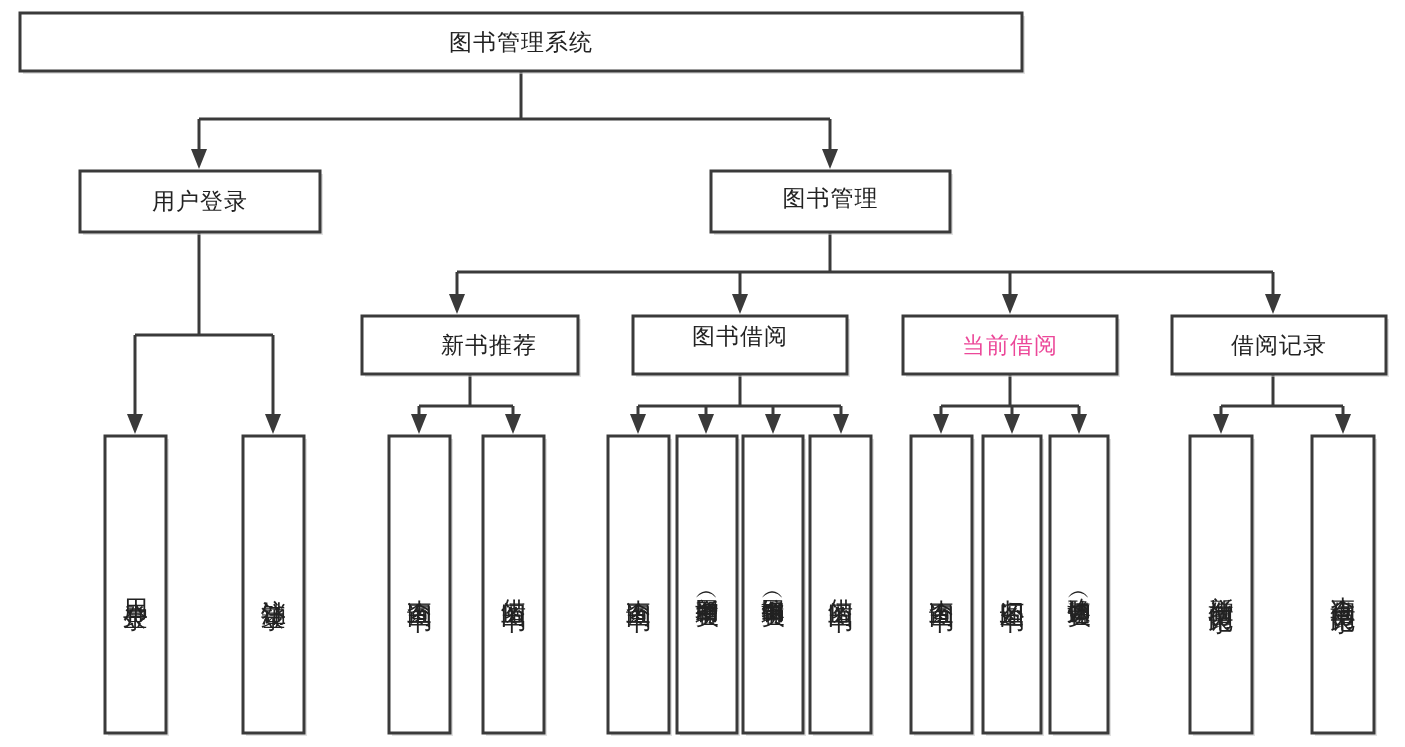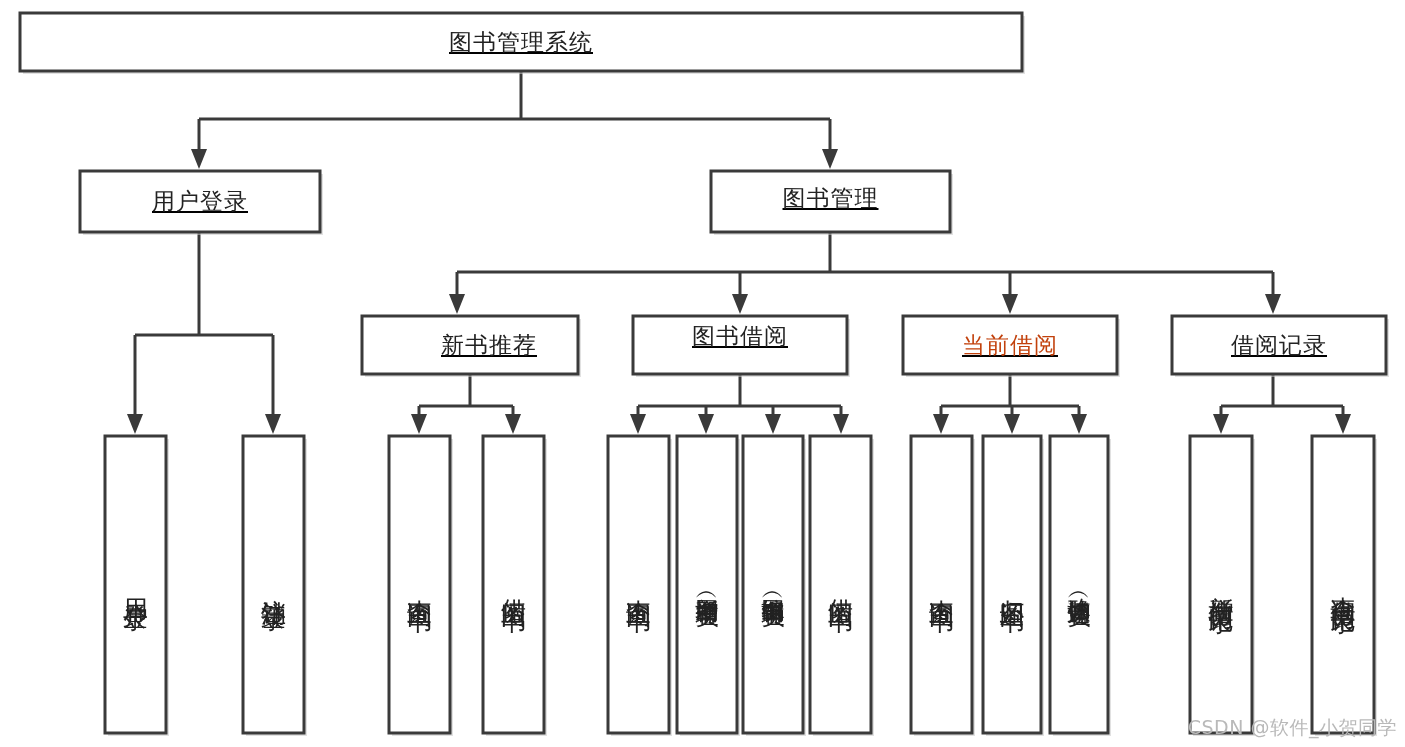--- a/index.html
+++ b/index.html
@@ -62,21 +62,20 @@
     color: #222222;
     letter-spacing: 3px;
     white-space: nowrap;
   }
   .box-label-wrap {
     position: absolute;
     display: flex;
     align-items: center;
     justify-content: center;
     pointer-events: none;
-    text-decoration: underline;
   }
   .box-label-text {
     font-family: "DejaVu Sans", "Liberation Sans", sans-serif;
     font-size: 23px;
     color: #222222;
     white-space: nowrap;
     letter-spacing: 1px;
   }
   #watermark {
     position: absolute;
@@ -251,21 +250,21 @@
       <div class="box-label-wrap" style="left: 711px; top: 171px; width: 239px; height: 54px;">
         <span class="box-label-text" style="color: rgb(34, 34, 34);">图书管理</span>
       </div>
       <div class="box-label-wrap" style="left: 362px; top: 316px; width: 216px; height: 58px; margin-left: 19px;">
         <span class="box-label-text" style="color: rgb(34, 34, 34);">新书推荐</span>
       </div>
       <div class="box-label-wrap" style="left: 633px; top: 316px; width: 214px; height: 41px;">
         <span class="box-label-text" style="color: rgb(34, 34, 34);">图书借阅</span>
       </div>
       <div class="box-label-wrap" style="left: 903px; top: 316px; width: 214px; height: 58px;">
-        <span class="box-label-text" style="color: #c2410c;">当前借阅</span>
+        <span class="box-label-text" style="color: #ec4899;">当前借阅</span>
       </div>
       <div class="box-label-wrap" style="left: 1172px; top: 316px; width: 214px; height: 58px;">
         <span class="box-label-text" style="color: rgb(34, 34, 34);">借阅记录</span>
       </div>
       <div class="leaf-label-wrap" style="left: 105px; top: 436px; width: 61px; height: 297px;">
         <span class="leaf-label-text" style="color: rgb(34, 34, 34);">用户登录</span>
       </div>
       <div class="leaf-label-wrap" style="left: 243px; top: 436px; width: 61px; height: 297px;">
         <span class="leaf-label-text" style="color: rgb(34, 34, 34);">注销登录</span>
       </div>
@@ -296,14 +295,13 @@
       <div class="leaf-label-wrap" style="left: 1050px; top: 436px; width: 58px; height: 297px;">
         <span class="leaf-label-text" style="color: rgb(34, 34, 34); font-size: 23px; letter-spacing: 1px;">确认归还（管理员）</span>
       </div>
       <div class="leaf-label-wrap" style="left: 1190px; top: 436px; width: 62px; height: 297px;">
         <span class="leaf-label-text" style="color: rgb(34, 34, 34);">新增借阅记录</span>
       </div>
       <div class="leaf-label-wrap" style="left: 1312px; top: 436px; width: 62px; height: 297px;">
         <span class="leaf-label-text" style="color: rgb(34, 34, 34);">查询借阅记录</span>
       </div>
     </div>
-  <div id="watermark">CSDN @软件_小贺同学</div>
 </div>
 
 </body></html>

